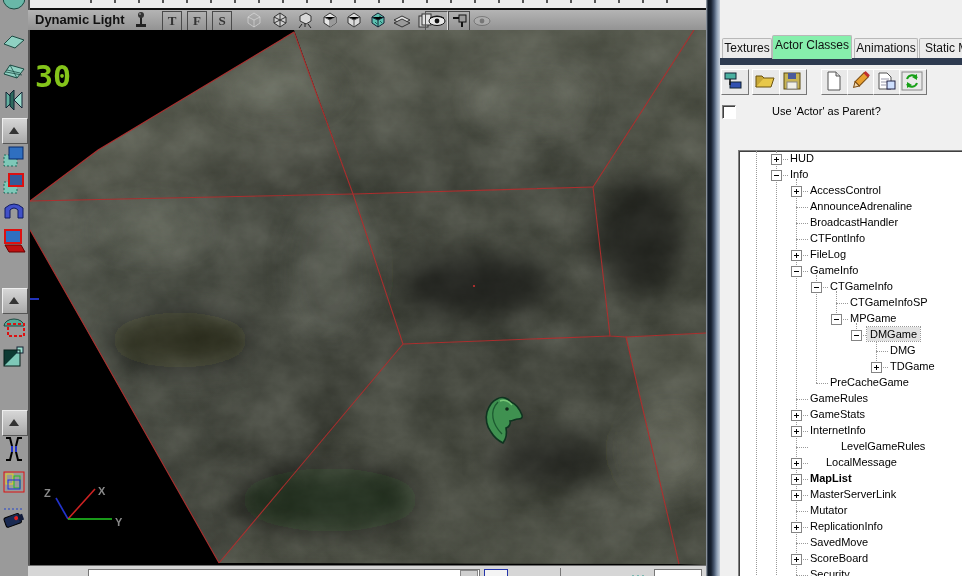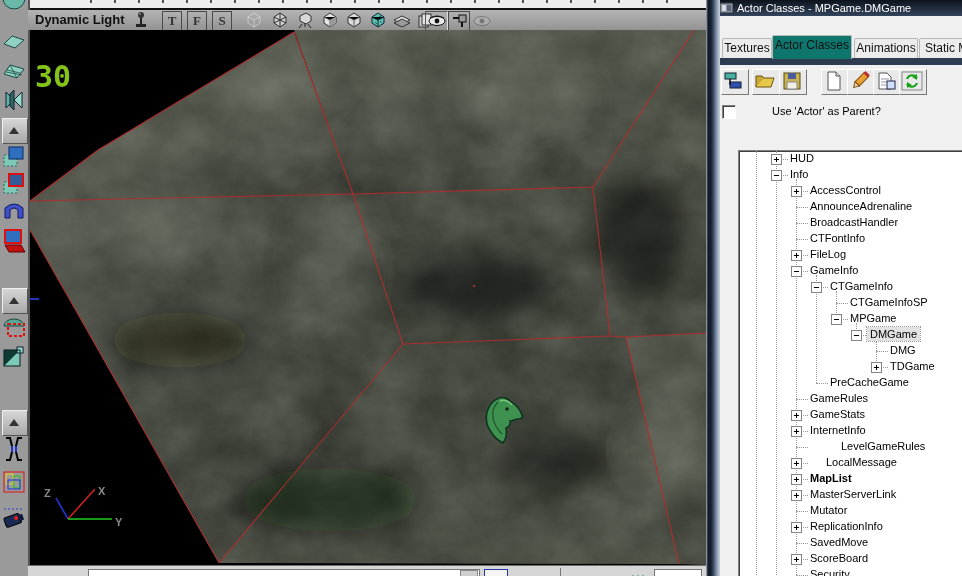--- a/index.html
+++ b/index.html
@@ -34,21 +34,21 @@
   #rborder{left:0;top:0;width:14px;height:576px;
      background:linear-gradient(90deg,#aeb6c0 0,#101a28 2px,#16202e 5px,#46566e 8px,#8fa0b5 11px,#c9d2dc 14px);}
   #rtitle{left:0;top:0;width:256px;height:16px;background:linear-gradient(#0e141f,#364steelblue);
      background:linear-gradient(#0d131d,#33445c);color:#fff;font-size:11px;}
   #rtitle .txt{position:absolute;left:31px;top:2px;white-space:nowrap;}
   #rmenu{left:14px;top:17px;width:242px;height:17px;background:linear-gradient(#fbfbfb,#ececec);}
   .menuitem{position:absolute;top:2px;font-size:12px;color:#3d4757;}
   #rtabs{left:14px;top:35px;width:242px;height:23px;background:#f0f0f0;}
   .tab{position:absolute;top:3px;height:19px;background:#ececec;border:1px solid #b8b8b8;border-bottom:none;
        border-radius:2px 2px 0 0;font-size:12px;color:#111;text-align:center;line-height:19px;white-space:nowrap;overflow:hidden;}
-  .tab.active{top:0;height:23px;background:#0f766e;font-weight:normal;z-index:2;}
+  .tab.active{top:0;height:23px;background:#86efac;font-weight:normal;z-index:2;}
   #rdark{left:14px;top:58px;width:242px;height:7px;background:#2e3b50;}
   .tbtn{position:absolute;top:69px;width:26px;height:24px;background:#e9e9e9;
         border:1px solid;border-color:#fff #777 #777 #fff;}
   .cbrow{position:absolute;left:16px;width:240px;height:14px;font-size:11px;color:#000;}
   .cbox{position:absolute;left:0;top:0;width:12px;height:12px;background:#fff;
         border:1px solid;border-color:#808080 #fff #fff #808080;box-shadow:inset 1px 1px 0 #404040;}
   .cblabel{position:absolute;left:22px;top:0;padding-left:28px;}
 
   
   #tree{left:738px;top:150px;width:224px;height:426px;background:#fff;
@@ -373,30 +373,20 @@
     <div class="abs" style="left:532px;top:2px;width:1px;height:9px;background:#777"></div>
     <div class="abs" style="left:602px;top:3px;width:18px;height:8px">
       <svg width="18" height="8">
           <path d="M0 2 H18 M0 5 H18 M3 0 V8 M8 0 V8 M13 0 V8" stroke="#1d9a8a" stroke-width="1"></path>
         </svg>
     </div>
     <div class="abs" style="left:626px;top:3px;width:46px;height:8px;background:#fff;border:1px solid #777"></div>
   </div>
 
   <div class="abs" id="rwin">
-    <div class="abs" id="rtitle">
-      <span class="abs" style="left:14px;top:2px">
-        <svg width="13" height="12">
-            <rect x="0" y="1" width="13" height="10" fill="#8a94a4" stroke="#333"></rect>
-            <rect x="2" y="3" width="4" height="6" fill="#d8dde4"></rect>
-            <rect x="7" y="3" width="4" height="6" fill="#5a6478"></rect>
-          </svg>
-      </span>
-      <span class="txt">Actor Classes - MPGame.DMGame</span>
-    </div>
     <div class="abs" id="rtabs">
       <span class="tab" style="left:2px;width:48px">Textures</span>
       <span class="tab active" style="left:52px;width:78px">Actor Classes</span>
       <span class="tab" style="left:134px;width:62px">Animations</span>
       <span class="tab" style="left:199px;width:60px">Static Me</span>
     </div>
     <div class="abs" id="rdark"></div>
 
     <div class="tbtn" style="left:15px">
       <svg width="24" height="22">

